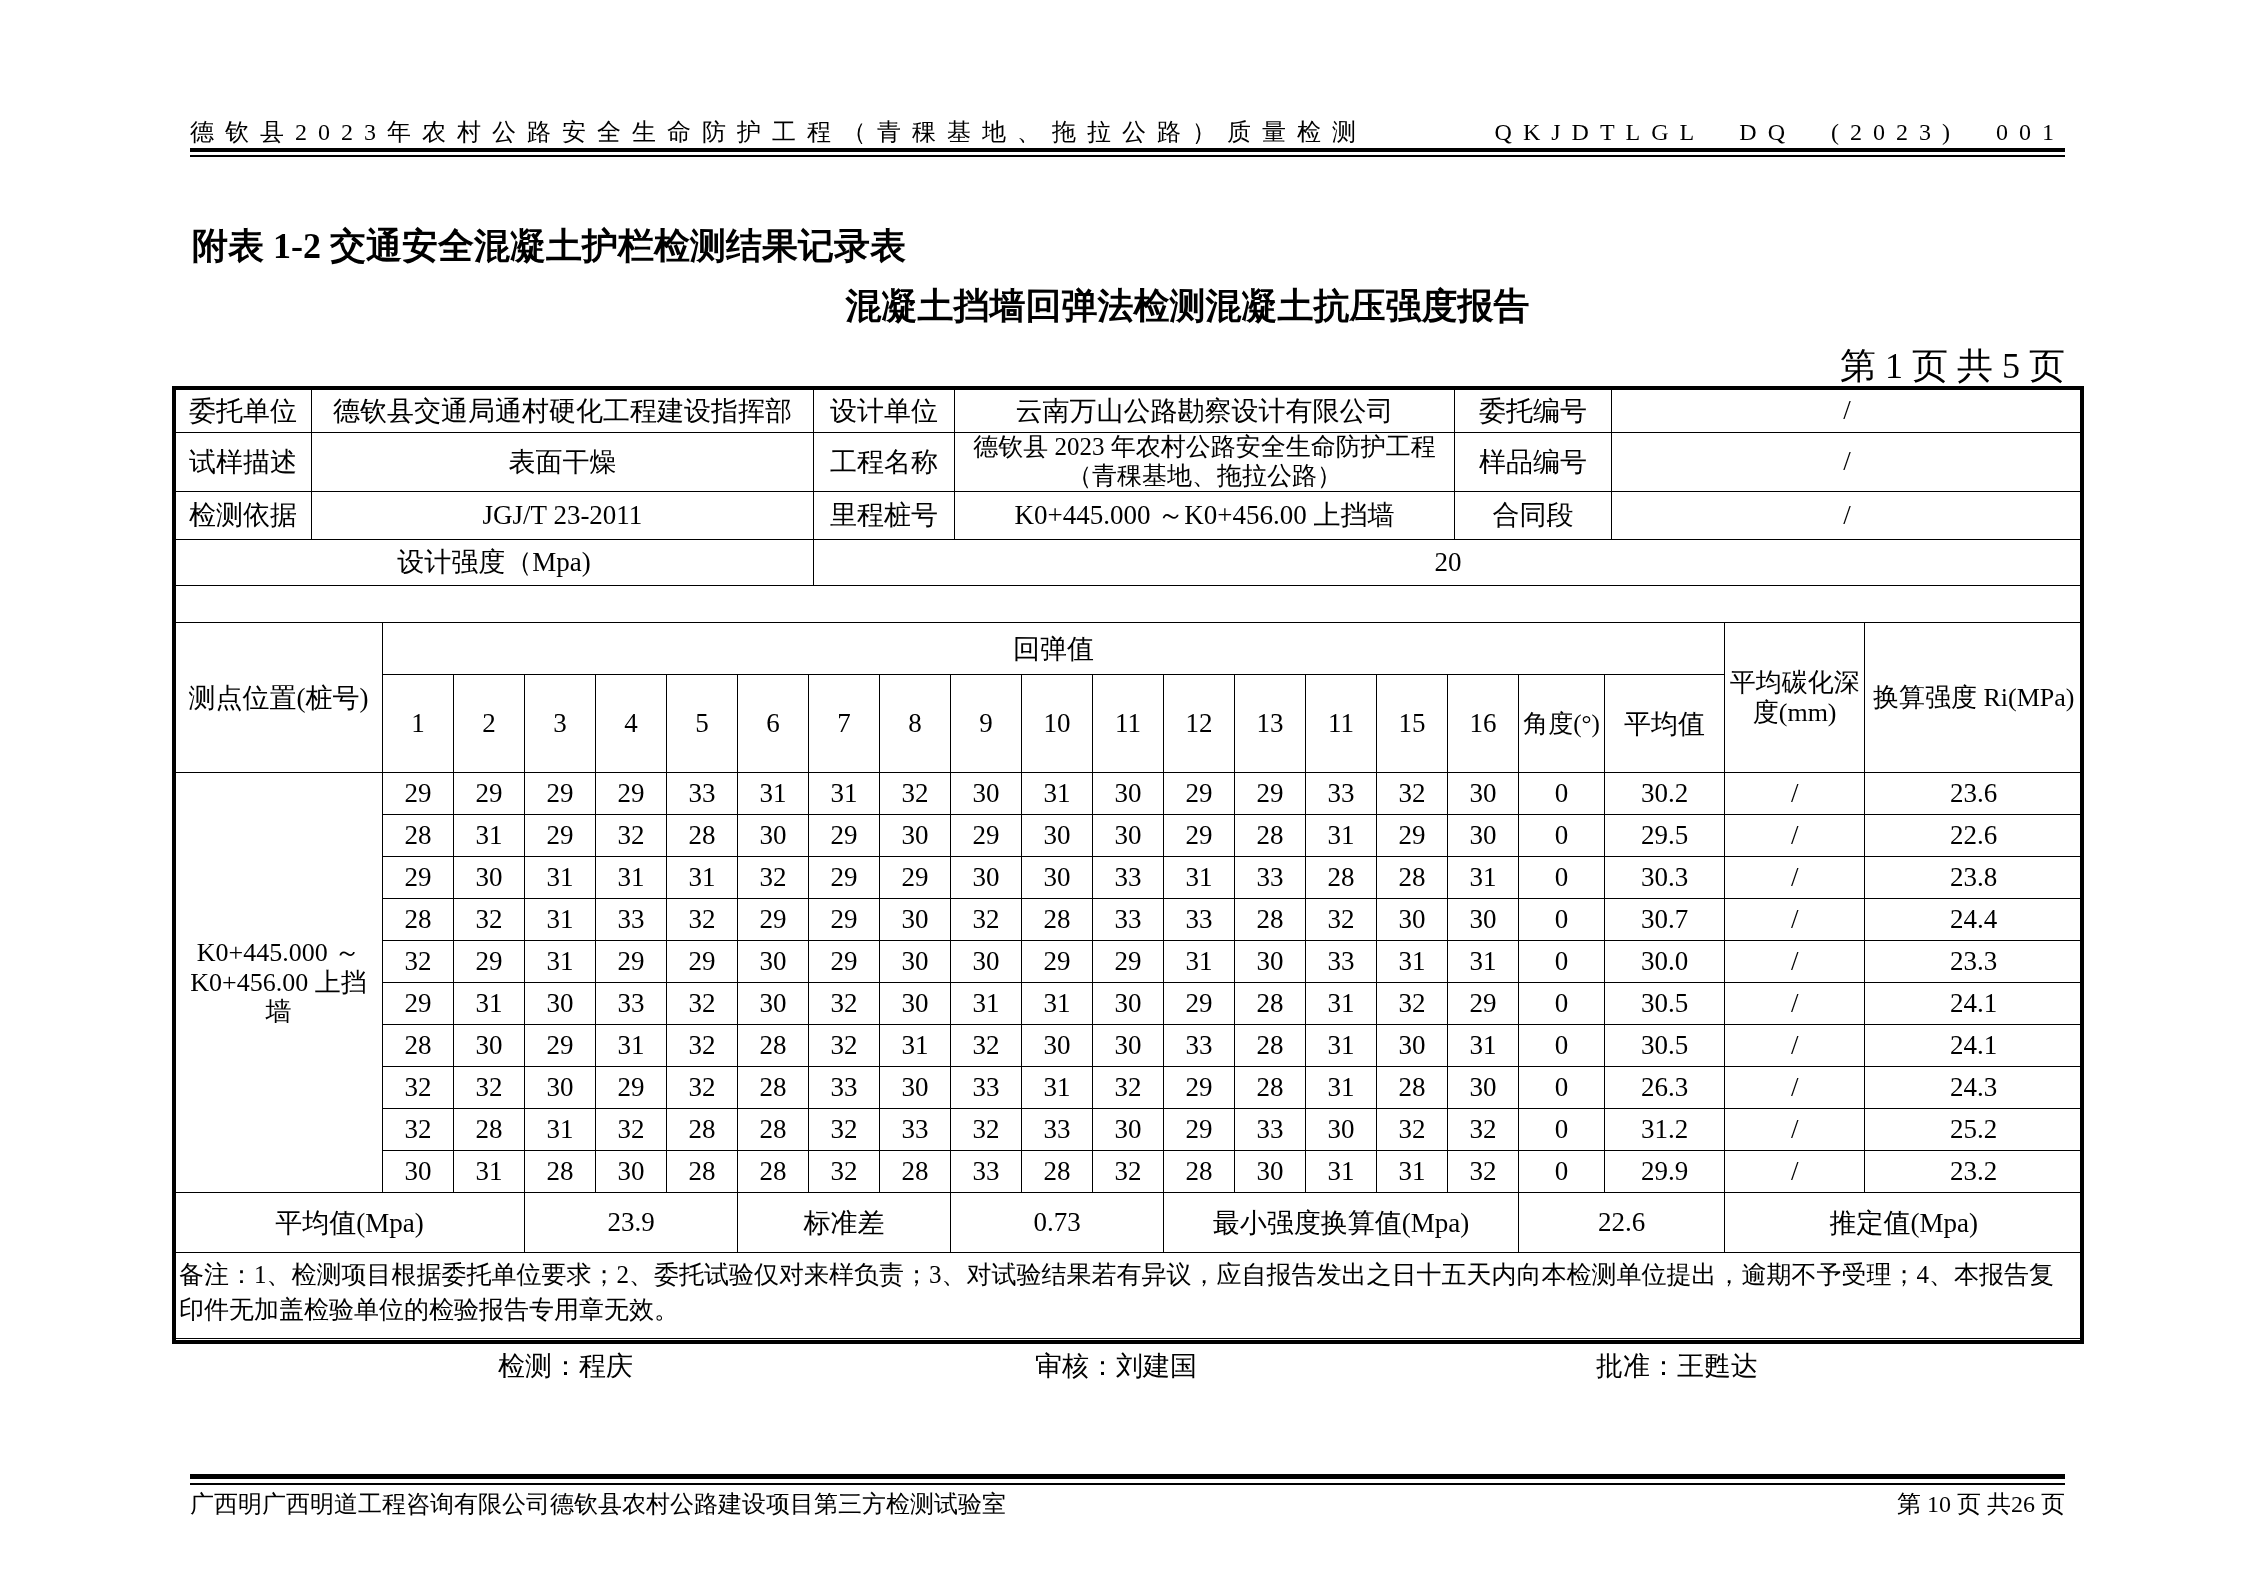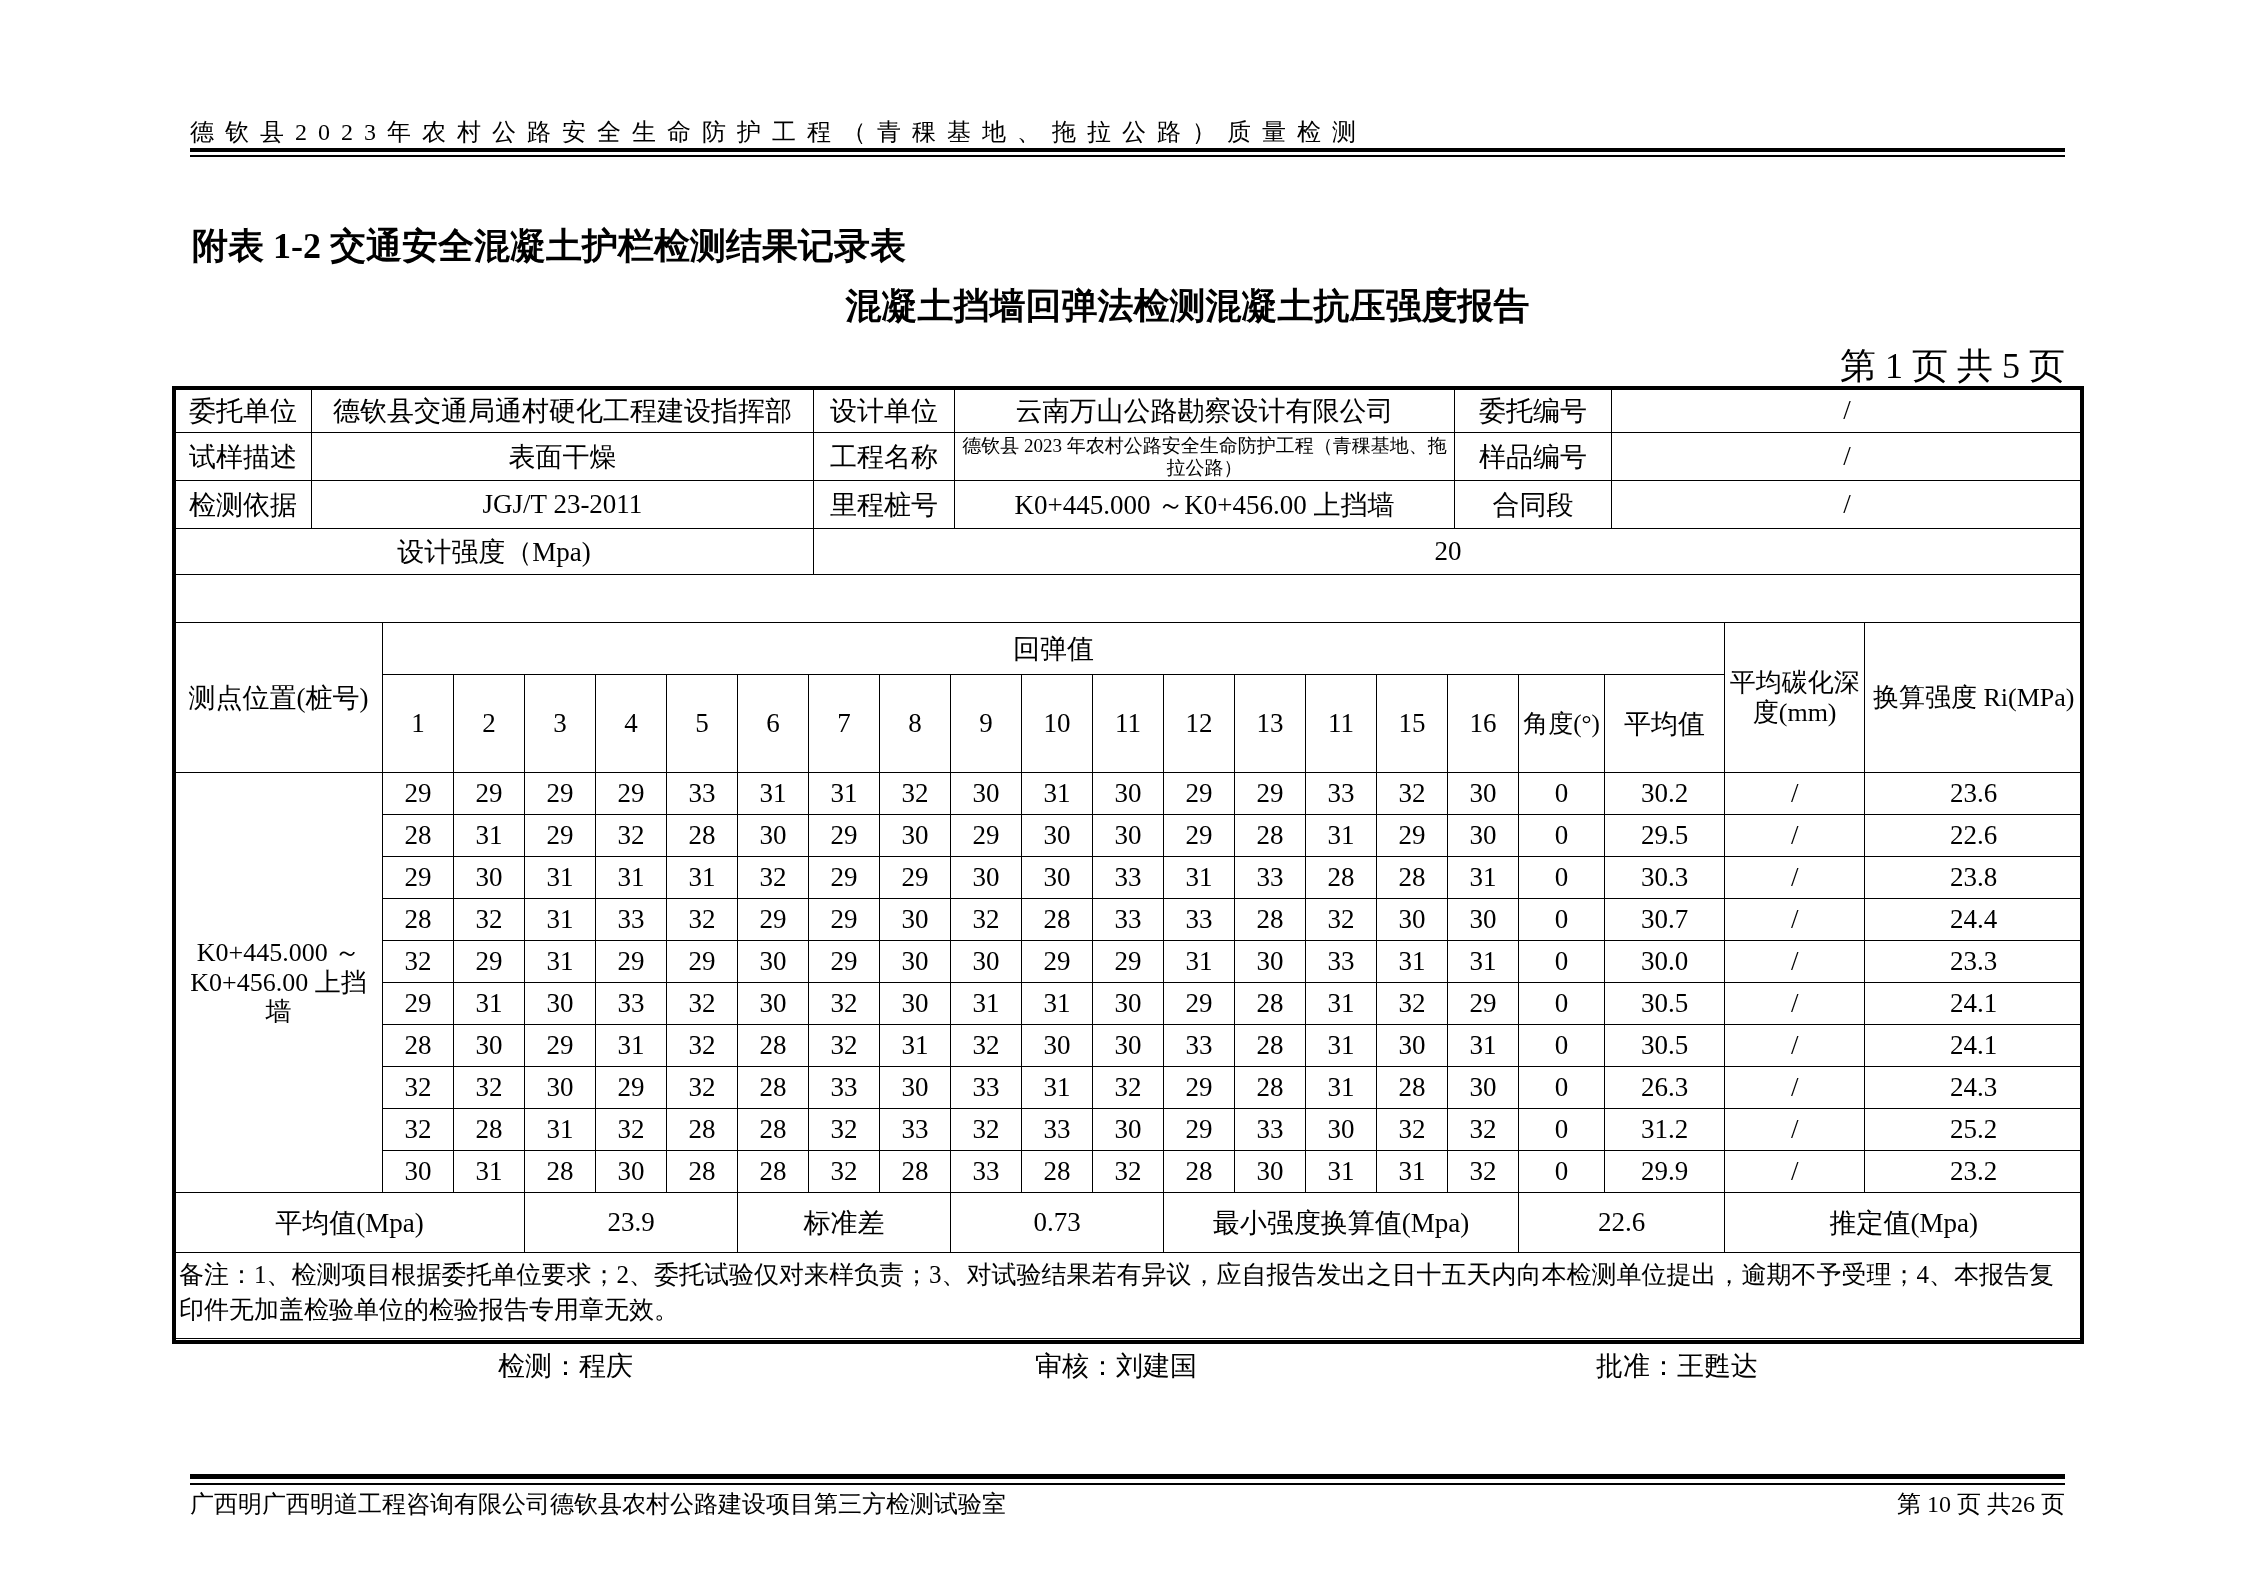--- a/index.html
+++ b/index.html
@@ -7,34 +7,35 @@
   .hdr { position:absolute; left:190px; right:180px; top:116px; height:30px; font-size:24px; letter-spacing:11px; display:flex; justify-content:space-between; white-space:nowrap; }
   .hdr-rule1 { position:absolute; left:190px; width:1875px; top:148px; height:4px; background:#000; }
   .hdr-rule2 { position:absolute; left:190px; width:1875px; top:155px; height:2px; background:#000; }
   .appendix-title { position:absolute; left:192px; top:222px; font-size:36px; font-weight:bold; white-space:nowrap;text-align:center; }
   .report-title { position:absolute; left:0; right:0; top:282px; text-align:center; font-size:36px; font-weight:bold; padding-left:130px; white-space:nowrap; }
   .page-of { position:absolute; right:180px; top:342px; font-size:36px; white-space:nowrap; }
   .frame { position:absolute; left:172px; top:386px; width:1912px; height:958px; border:4px solid #000; box-sizing:border-box; }
   table { border-collapse:collapse; table-layout:fixed; position:absolute; }
   td { border:1.5px solid #000; text-align:center; vertical-align:middle; padding:0; font-size:27px; overflow:hidden; white-space:nowrap; }
   .wrap { white-space:normal; line-height:1.15; }
-  .small { font-size:19px; line-height:1.15; white-space:normal;margin-top:13px; }
+  .small { font-size:25px; line-height:1.15; white-space:normal;margin-top:13px; }
   .remark { text-align:left; white-space:normal; font-size:25px; line-height:1.4; padding:4px 4px; vertical-align:top; }
   .sign-row { position:absolute; top:1348px; left:0; width:2245px; height:40px; font-size:27px; }
   .sign { position:absolute; white-space:nowrap; }
   .ftr-rule1 { position:absolute; left:190px; width:1875px; top:1474px; height:5px; background:#000; }
   .ftr-rule2 { position:absolute; left:190px; width:1875px; top:1483px; height:2px; background:#000; }
   .ftr-left { position:absolute; left:190px; top:1488px; font-size:24px; white-space:nowrap; }
   .ftr-right { position:absolute; right:180px; top:1488px; font-size:24px; white-space:nowrap; }
 </style>
 </head>
 <body>
 
 <div class="hdr">
   <span>德钦县2023年农村公路安全生命防护工程（青稞基地、拖拉公路）质量检测</span>
+  <span>QKJDTLGL　DQ　(2023)　001</span>
 </div>
 <div class="hdr-rule1"></div>
 <div class="hdr-rule2"></div>
 
 <div class="appendix-title">附表 1-2 交通安全混凝土护栏检测结果记录表</div>
 <div class="report-title">混凝土挡墙回弹法检测混凝土抗压强度报告</div>
 <div class="page-of">第 1 页  共 5 页</div>
 
 <div class="frame"></div>
 

